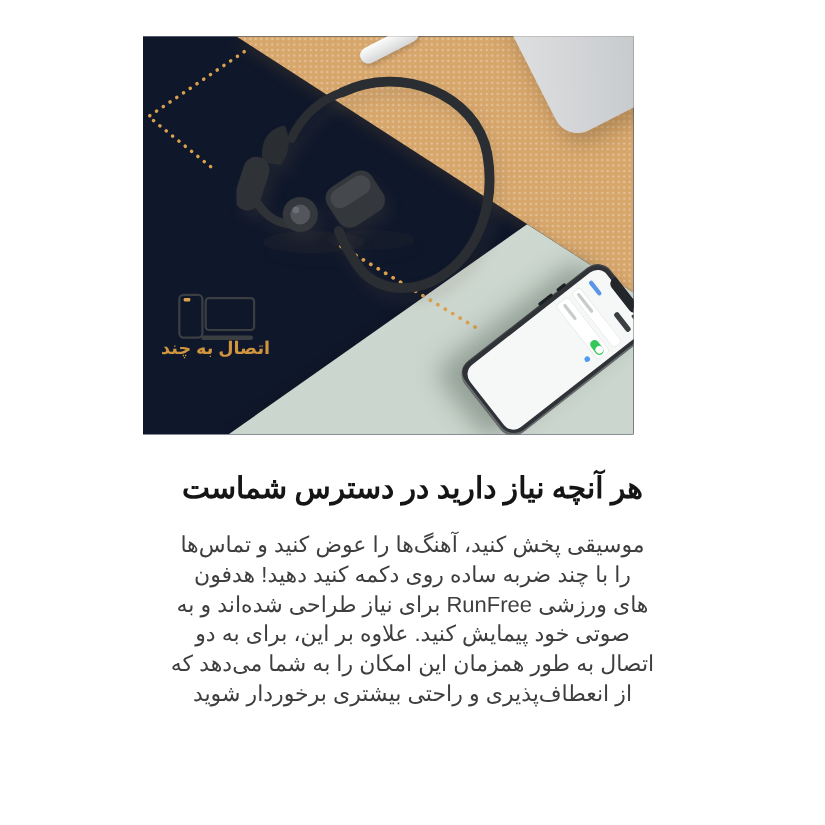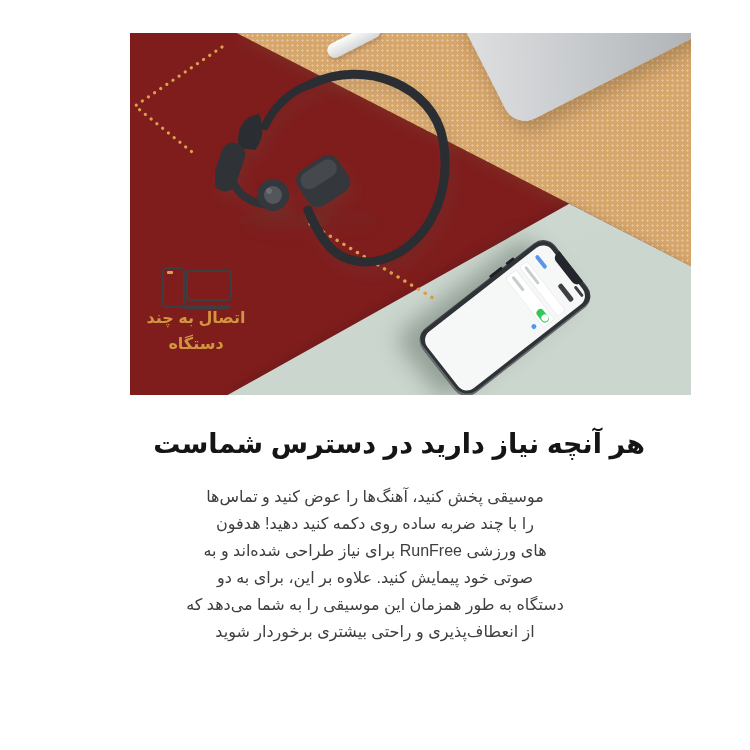--- a/index.html
+++ b/index.html
@@ -1,21 +1,21 @@
 <!DOCTYPE html>
 <html lang="fa"><head>
 <meta charset="utf-8">
 <style>
   html,body{margin:0;padding:0;background:#ffffff;}
   body{width:750px;height:750px;position:relative;overflow:hidden;
        font-family:"Liberation Sans","DejaVu Sans",sans-serif;}
   .abs{position:absolute;}
 
   
-  .photo{left:130px;top:33px;width:561px;height:362px;background:#7f1d1d;overflow:hidden;}
+  .photo{left:130px;top:33px;width:446px;height:362px;background:#0f172a;overflow:hidden;}
 
   .mat-tan-wrap{inset:0;filter:drop-shadow(-4px 4px 6px rgba(120,90,50,.22));}
   .mat-tan{inset:0;background-color:#D7A66B;
     background-image:radial-gradient(rgba(255,255,255,.30) 1px,rgba(0,0,0,0) 1.4px);
     background-size:5px 5px;
     clip-path:polygon(19% 0,100% 0,100% 64.4%);}
 
   .mat-mint-wrap{inset:0;filter:drop-shadow(-2px -3px 4px rgba(0,0,0,.10));}
   .mat-mint{inset:0;background:linear-gradient(160deg,#D8E0DA 0%,#CBD6CE 70%);
     clip-path:polygon(78.3% 47.2%,100% 64.4%,100% 100%,17.4% 100%);}
@@ -58,24 +58,24 @@
 
   
   .icon-phone{left:32px;top:234px;width:19px;height:37px;border:2.5px solid #3C3F42;border-radius:5px;}
   .icon-phone-dash{left:3px;top:2px;width:6px;height:2.5px;background:#DCA14D;border-radius:1px;}
   .icon-laptop-screen{left:56px;top:237px;width:42px;height:27px;border:2.5px solid #3C3F42;border-radius:4px;}
   .icon-laptop-base{left:53px;top:272px;width:47px;height:3.5px;background:#3C3F42;border-radius:2px;}
   .badge-label{left:0;top:272px;width:132px;text-align:center;direction:rtl;
     color:#D2953F;font-weight:bold;font-size:16px;line-height:26px;}
 
   
-  .heading{left:105px;top:428px;width:540px;direction:rtl;
-    font-size:27px;font-weight:bold;color:#151515;}
+  .heading{left:105px;top:428px;width:540px;text-align:center;direction:rtl;
+    font-size:27px;font-weight:bold;color:#151515;font-family:Liberation Serif, serif;}
   .bodytext{left:105px;top:483px;width:540px;text-align:center;direction:rtl;
-    font-size:16px;color:#3E3E3E;line-height:27px;}
+    font-size:20px;color:#3E3E3E;line-height:27px;}
 </style>
 </head>
 <body>
 
 <div class="abs photo">
 
   <div class="abs mat-tan-wrap">
     <div class="abs mat-tan"></div>
   </div>
   <div class="abs mat-mint-wrap">
@@ -130,26 +130,25 @@
     <div class="abs notch"></div>
   </div>
 
   <div class="abs icon-phone">
     <div class="abs icon-phone-dash"></div>
   </div>
   <div class="abs icon-laptop-screen"></div>
   <div class="abs icon-laptop-base"></div>
   <div class="abs badge-label">
     <div>اتصال به چند</div>
-    <div>دستگاه</div>
   </div>
 </div>
 
 <div class="abs heading">هر آنچه نیاز دارید در دسترس شماست</div>
 
 <div class="abs bodytext">
   <div>موسیقی پخش کنید، آهنگ‌ها را عوض کنید و تماس‌ها</div>
   <div>را با چند ضربه ساده روی دکمه کنید دهید! هدفون</div>
   <div>های ورزشی RunFree برای نیاز طراحی شده‌اند و به</div>
   <div>صوتی خود پیمایش کنید. علاوه بر این، برای به دو</div>
-  <div>دستگاه به طور همزمان این موسیقی را به شما می‌دهد که</div>
+  <div>اتصال به طور همزمان این امکان را به شما می‌دهد که</div>
   <div>از انعطاف‌پذیری و راحتی بیشتری برخوردار شوید</div>
 </div>
 
 </body></html>

